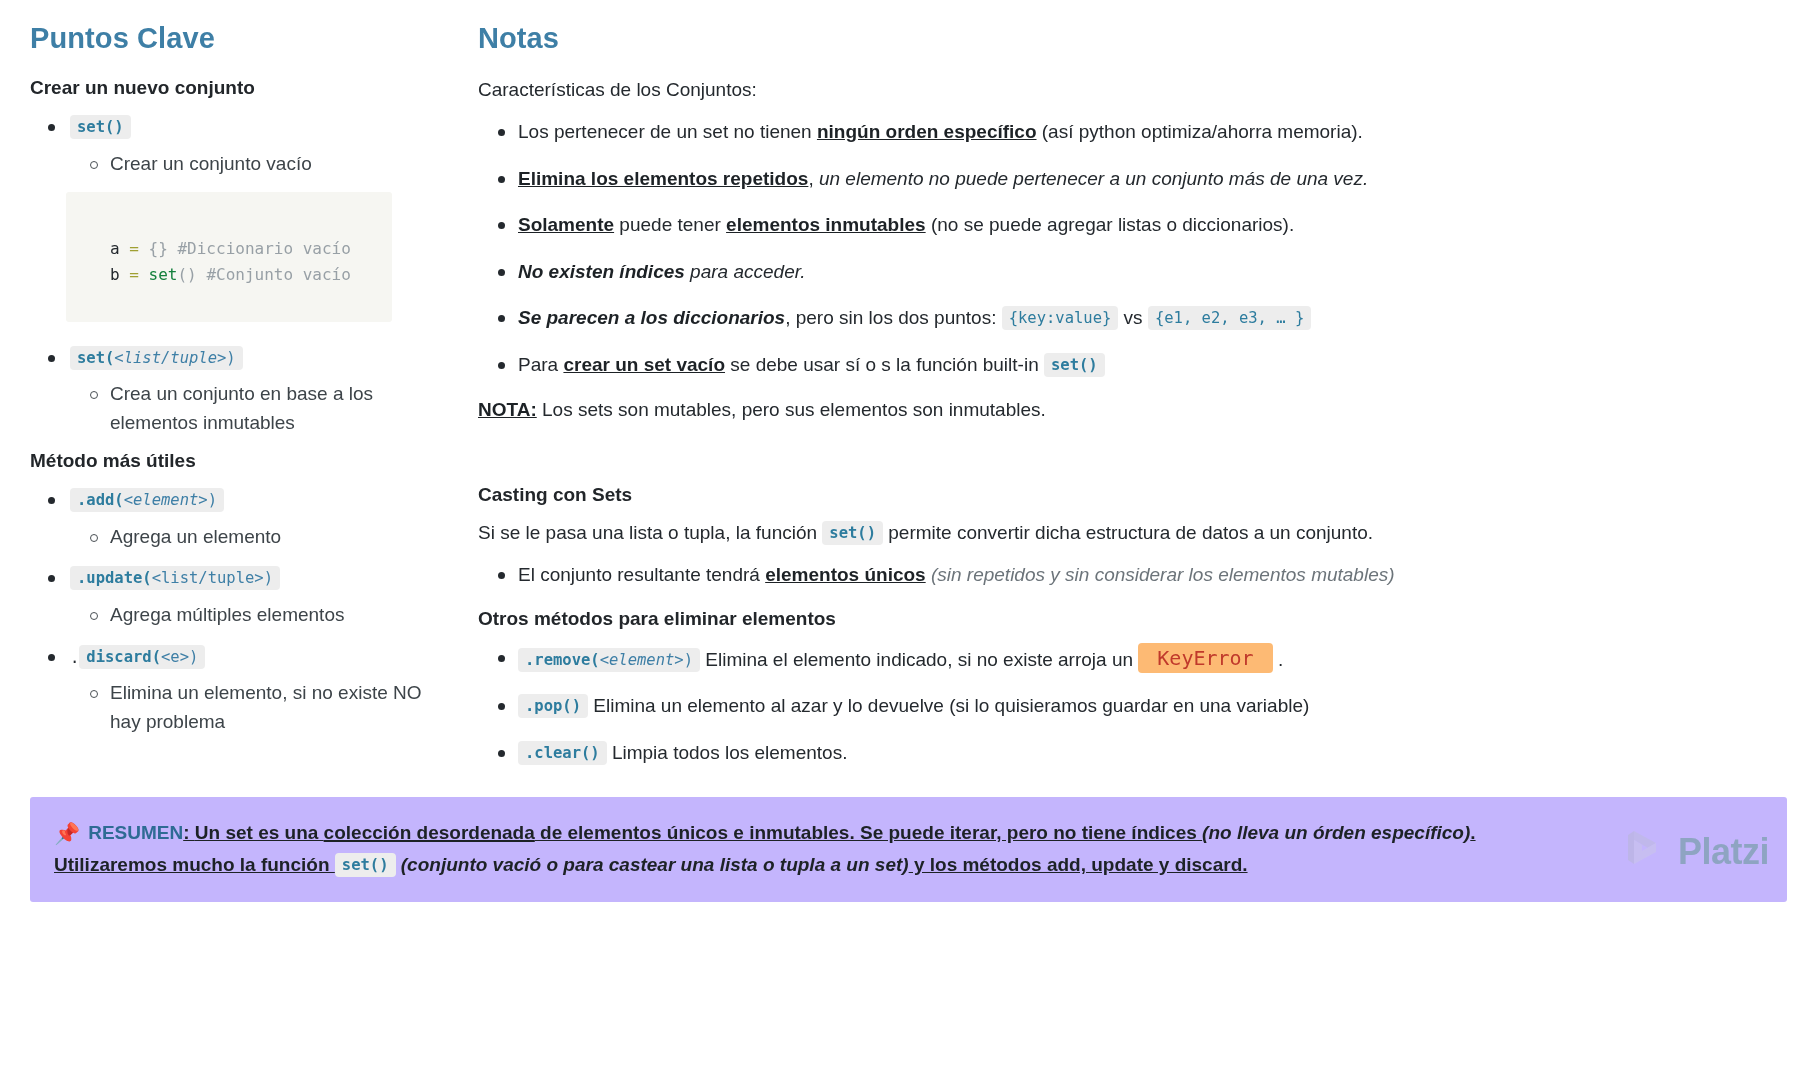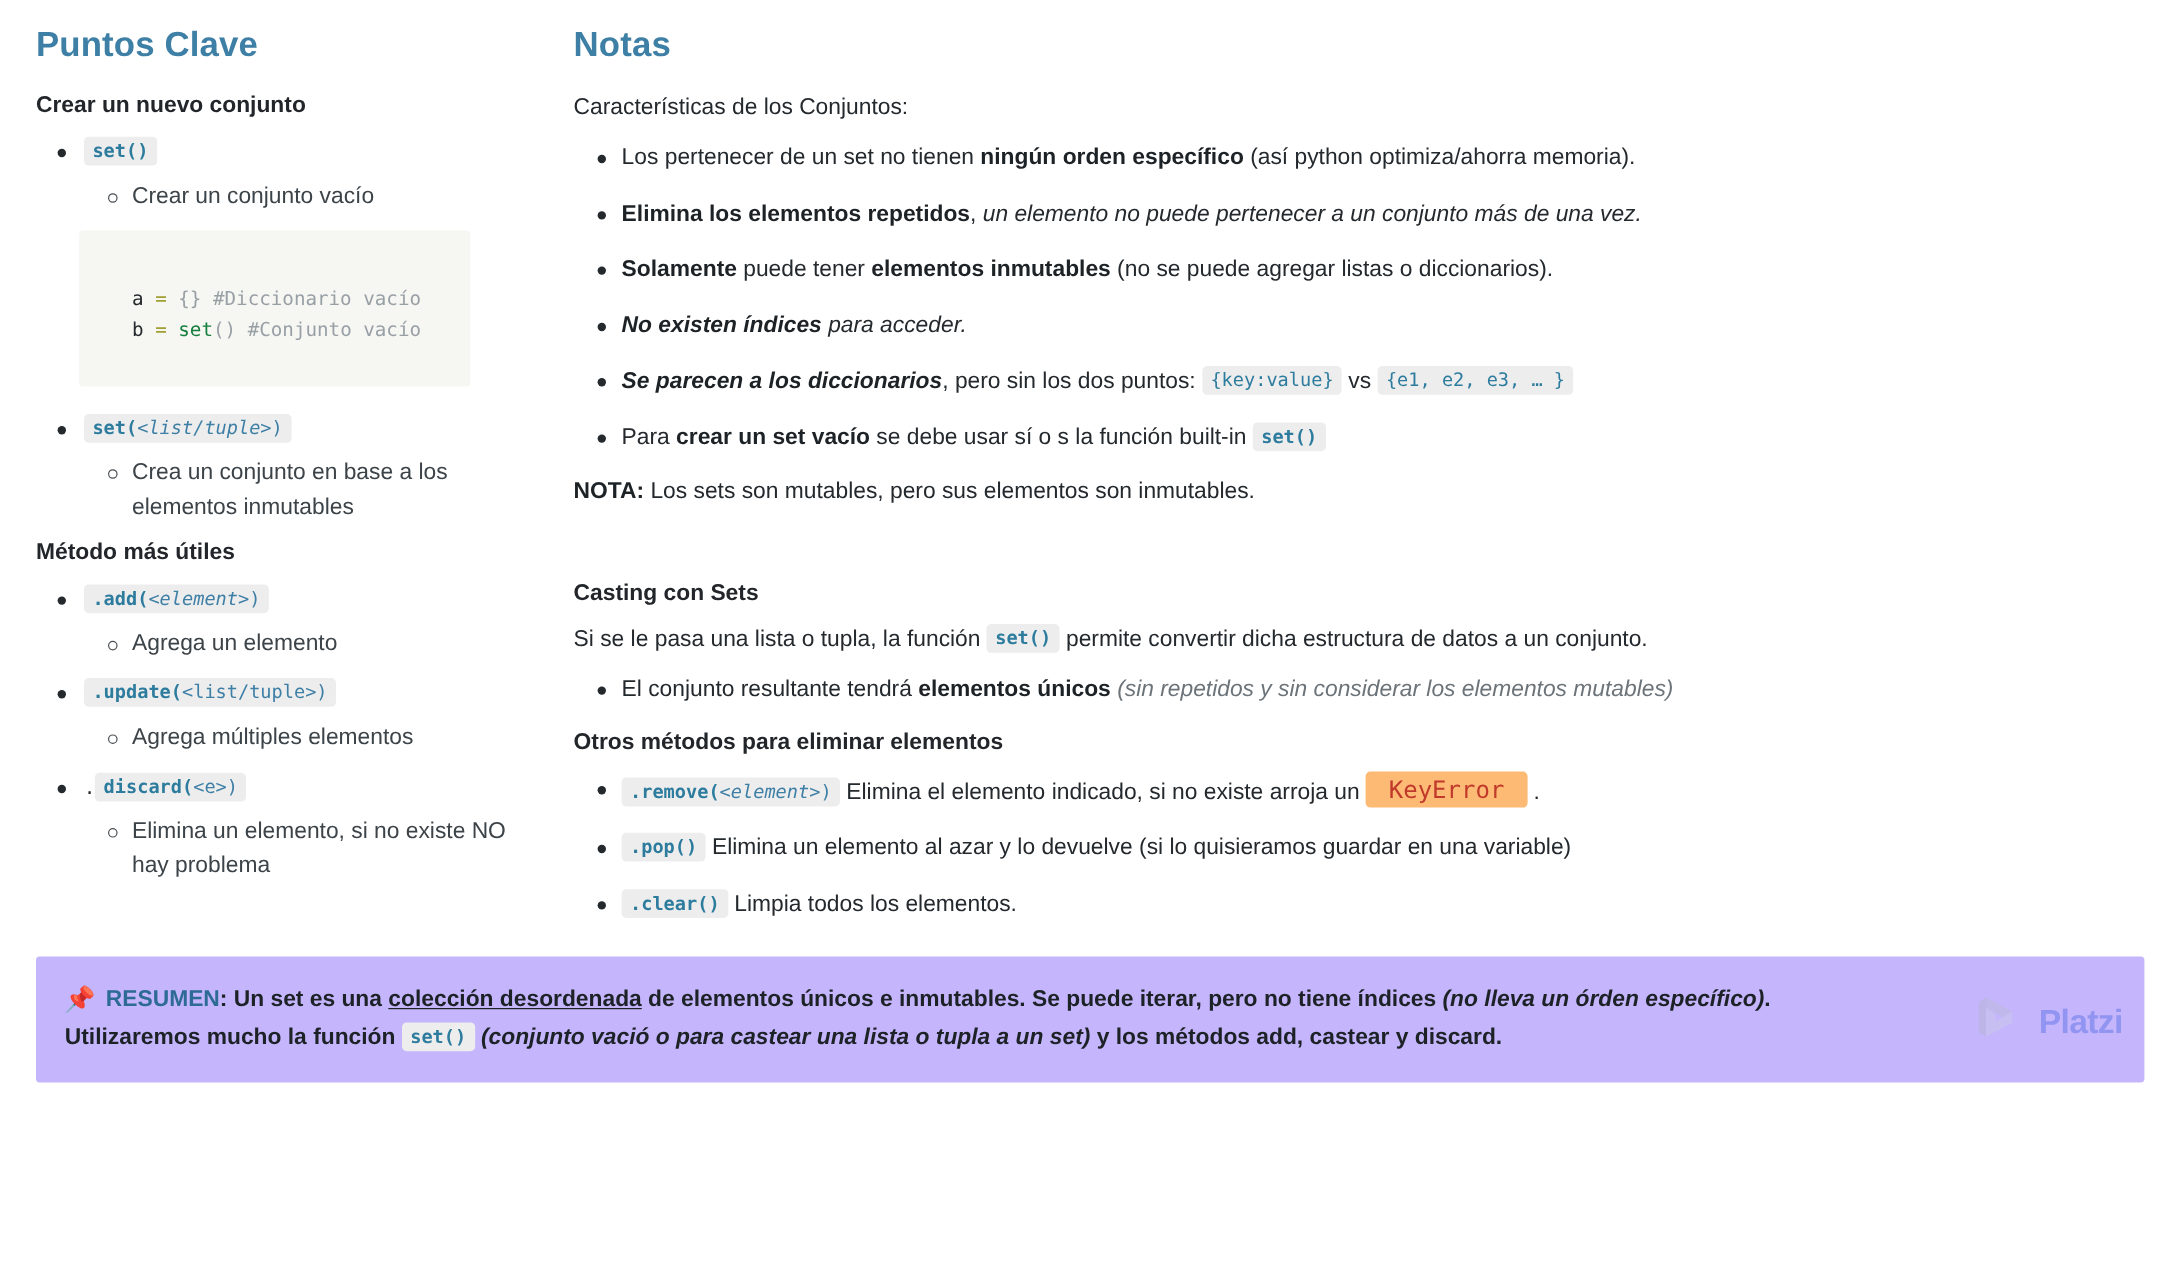--- a/index.html
+++ b/index.html
@@ -109,21 +109,21 @@
     color:#4f5b62;
     width: 326px;
     overflow:hidden;
   }
   pre.codeblock .v  { color:#24292e; }
   pre.codeblock .op { color:#a0a033; }
   pre.codeblock .fn { color:#15803d; }
   pre.codeblock .pn { color:#98a0a6; }
   pre.codeblock .cm { color:#98a0a6; }
 
-  b.s { font-weight:700; color:#1d2226; }
+  b.s { font-weight:700; color:#1d2226;text-decoration:underline; }
   i.s { font-style:italic; }
   .bi { font-weight:700; font-style:italic; color:#1d2226; }
   .muted-i { font-style:italic; color:#6c747a; }
 
   .callout {
     position:absolute;
     left: 30px; right: 22px;
     top: 797px;
     background:#c4b5fd;
     padding: 20px 26px 22px 24px;
@@ -137,21 +137,21 @@
 
   .watermark {
     position:absolute;
     right: 40px; bottom: 14px;
     display:flex; align-items:center; gap:12px;
     opacity:.30;
     pointer-events:none;
   }
   .watermark .mark { width:40px; height:46px; }
   .watermark .wtext {
-    font-size: 28px; font-weight:700; color:#1d4ed8; letter-spacing:-.5px;
+    font-size: 36px; font-weight:700; color:#15803d; letter-spacing:-.5px;
   }
 </style>
 </head>
 <body>
 
 <div class="page">
   <div class="cols">
 
     <div class="col-left">
 
@@ -248,21 +248,21 @@
         </li>
       </ul>
     </div>
   </div>
 
   <div class="callout">
     <div>
       <span class="pin">📌</span><span class="resumen">RESUMEN</span><b class="s">: </b><b class="s">Un set es una </b><b class="s"><u>colección desordenada</u></b><b class="s"> de elementos únicos e inmutables. Se puede iterar, pero no tiene índices </b><span class="bi">(no lleva un órden específico)</span><b class="s">.</b>
     </div>
     <div>
-      <b class="s">Utilizaremos mucho la función </b><code class="ic"><b>set()</b></code><span class="bi"> (conjunto vació o para castear una lista o tupla a un set)</span><b class="s"> y los métodos add, castear y discard.</b>
+      <b class="s">Utilizaremos mucho la función </b><code class="ic"><b>set()</b></code><span class="bi"> (conjunto vació o para castear una lista o tupla a un set)</span><b class="s"> y los métodos add, update y discard.</b>
     </div>
   </div>
 
   <div class="watermark">
     <svg class="mark" viewBox="0 0 40 46">
       <path d="M8 2 L30 14 L22 19 L8 11 Z" fill="#b9c0c4"></path>
       <path d="M8 11 L8 35 L30 23 L30 14 L16 22 L16 16 Z" fill="#cfd5d8"></path>
       <path d="M8 2 L8 35 L2 31 L2 6 Z" fill="#aeb6ba"></path>
     </svg>
     <span class="wtext">Platzi</span>

